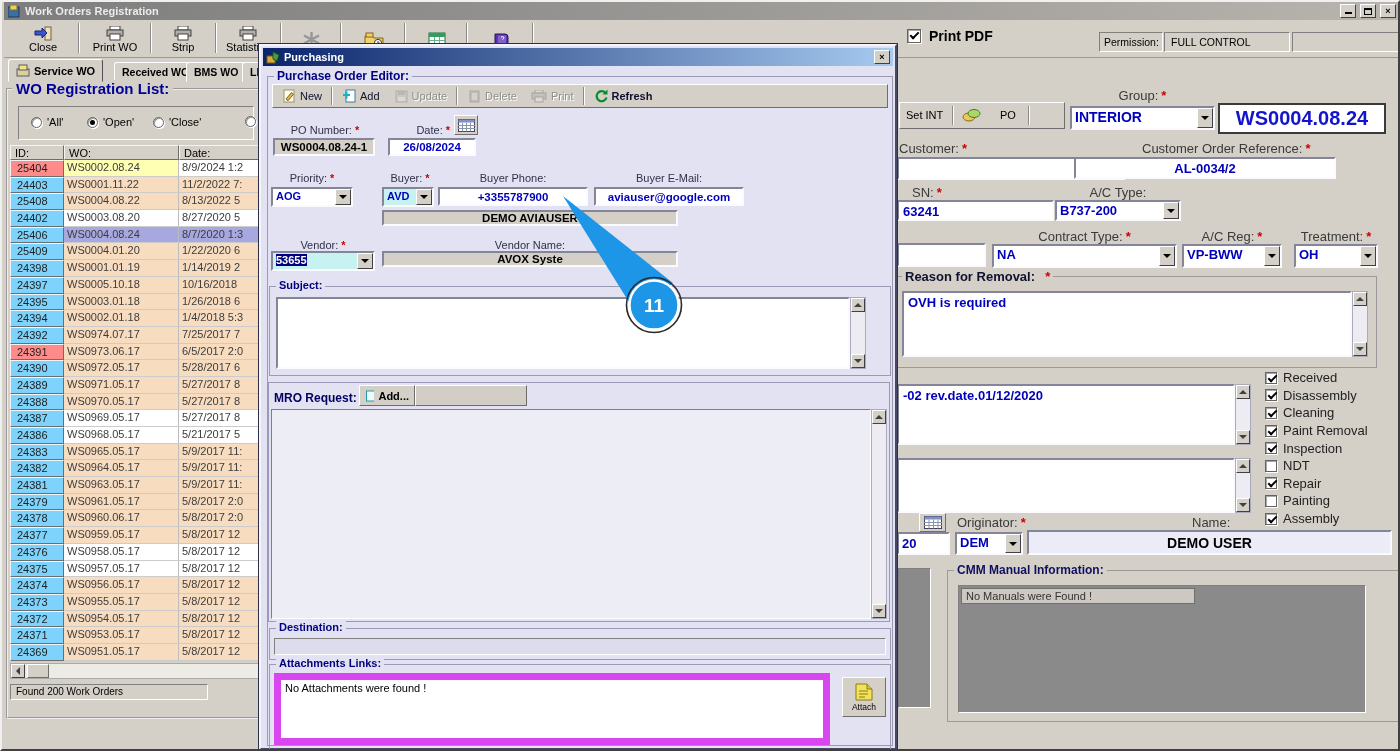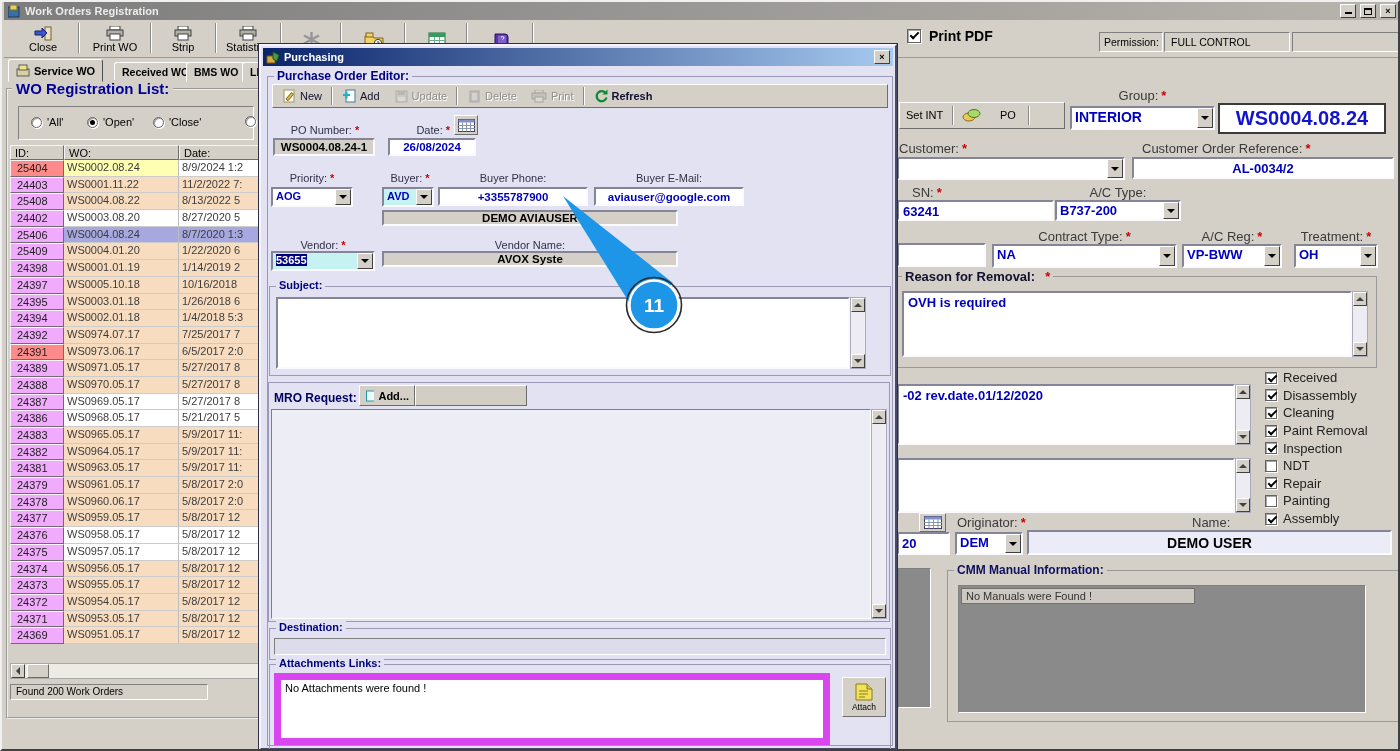--- a/index.html
+++ b/index.html
@@ -29,21 +29,21 @@
   .tab{position:absolute;background:#d4d0c8;border:1px solid;border-color:#fff #505050 #d4d0c8 #fff;
     border-radius:3px 3px 0 0;display:flex;align-items:center;gap:4px;padding:0 7px;font-weight:bold;white-space:nowrap}
   
   .gbox{position:absolute;border:2px groove #eeeeee}
   .gbox-lav{position:absolute;border:1px solid #9a9ab4}
   .gb-label{position:absolute;top:-8px;left:6px;padding:0 3px;font-weight:bold;color:#000080;font-size:12px;white-space:nowrap}
   
   .hc{background:#d4d0c8;border:1px solid;border-color:#f4f4f4 #6d6d6d #6d6d6d #f4f4f4;padding:1px 4px;overflow:hidden}
   .trow{display:flex;height:16.7px}
   .tc{padding:1px 3px;overflow:hidden;white-space:nowrap;border-right:1px solid #bdbdbd;border-bottom:1px solid #cccccc;color:#3c3c3c}
-  .tc-id{width:54px;background:#f0abfc;border:1px solid;border-color:#f4f4f4 #6d6d6d #6d6d6d #f4f4f4;padding-left:6px;color:#222}
+  .tc-id{width:54px;background:#7dd3fc;border:1px solid;border-color:#f4f4f4 #6d6d6d #6d6d6d #f4f4f4;padding-left:6px;color:#222}
   .id-alert{background:#ff8a8a}
   .tc-wo{width:115px}.tc-date{width:92px}
   .bg-peach{background:#f8dcc0}.bg-white{background:#fff}.bg-yellow{background:#ffffb4}.bg-selected{background:#a8a8e0}
   
   .radio{display:inline-block;width:11px;height:11px;border-radius:50%;background:#fff;position:relative;
     border:1px solid #636363;box-shadow:inset 1px 1px 0 #9d9d9d, 1px 1px 0 #fff}
   .radio.selected::after{content:'';position:absolute;left:2px;top:2px;width:5px;height:5px;border-radius:50%;background:#000}
   .filter-item{display:flex;align-items:center;gap:5px}
   
   .cb{display:inline-block;width:12px;height:12px;background:#fff;position:relative;flex:none;
@@ -286,20 +286,25 @@
         <div class="tc tc-id">24392</div>
         <div class="tc tc-wo bg-peach">WS0974.07.17</div>
         <div class="tc tc-date bg-peach">7/25/2017 7</div>
       </div>
       <div class="trow">
         <div class="tc tc-id id-alert">24391</div>
         <div class="tc tc-wo bg-peach">WS0973.06.17</div>
         <div class="tc tc-date bg-peach">6/5/2017 2:0</div>
       </div>
       <div class="trow">
+        <div class="tc tc-id">24390</div>
+        <div class="tc tc-wo bg-peach">WS0972.05.17</div>
+        <div class="tc tc-date bg-peach">5/28/2017 6</div>
+      </div>
+      <div class="trow">
         <div class="tc tc-id">24389</div>
         <div class="tc tc-wo bg-peach">WS0971.05.17</div>
         <div class="tc tc-date bg-peach">5/27/2017 8</div>
       </div>
       <div class="trow">
         <div class="tc tc-id">24388</div>
         <div class="tc tc-wo bg-peach">WS0970.05.17</div>
         <div class="tc tc-date bg-peach">5/27/2017 8</div>
       </div>
       <div class="trow">
@@ -409,21 +414,21 @@
   <div class="abs c-field" style="left:1216px;top:101px;width:168px;height:31px;background:#fff;border:2px solid #3a3a3a;color:#1414cc;font-size:20px">WS0004.08.24</div>
 
   <div class="rlabel" style="left:897px;top:139px"><span>Customer:</span><span class="req">*</span></div>
   <div class="combo abs" style="left:895px;top:155px;width:228px;height:23px">
     <span class="cv blue"></span>
     <span class="combo-arrow">
         <span class="tri-down"></span>
       </span>
   </div>
   <div class="rlabel" style="left:1140px;top:139px;width:262px;"><span>Customer Order Reference:</span><span class="req">*</span></div>
-  <div class="abs field c-field" style="left:1130px;top:155px;width:262px;height:22px;color:#0000bb;font-size:13px">AL-0034/2</div>
+  <div class="abs field c-field" style="left:1072px;top:155px;width:262px;height:22px;color:#0000bb;font-size:13px">AL-0034/2</div>
 
   <div class="rlabel" style="left:910px;top:183px"><span>SN:</span><span class="req">*</span></div>
   <div class="abs field blue" style="left:895px;top:198px;width:157px;height:21px;font-size:13px;padding:2px 4px">63241</div>
   <div class="rlabel" style="left:1053px;top:183px;width:126px;text-align:center">A/C Type:</div>
   <div class="combo abs" style="left:1053px;top:198px;width:126px;height:21px">
     <span class="cv blue" style="font-size:13px">B737-200</span>
     <span class="combo-arrow">
         <span class="tri-down"></span>
       </span>
   </div>

